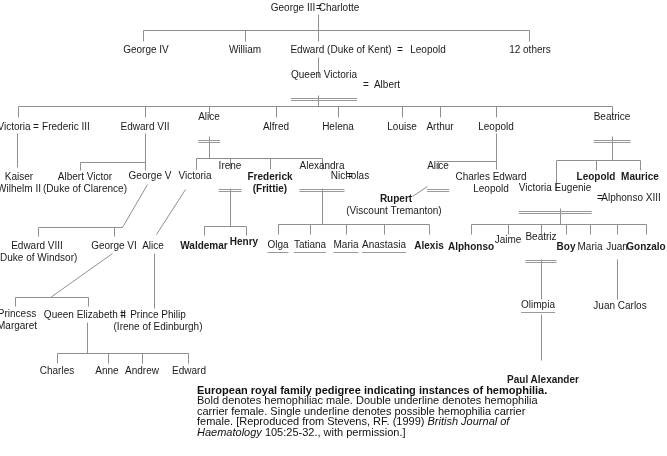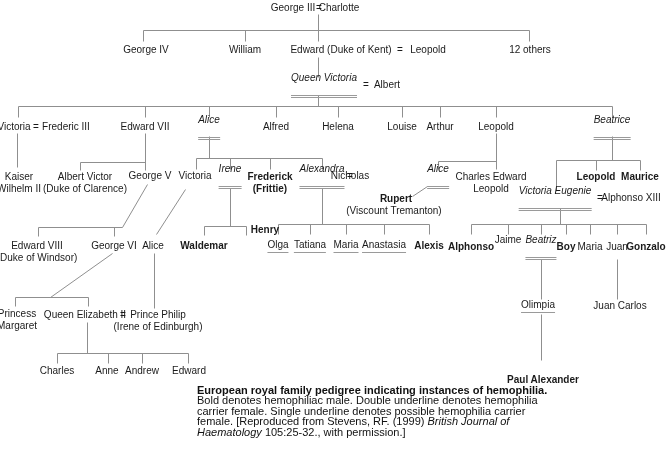--- a/index.html
+++ b/index.html
@@ -10,21 +10,21 @@
   #lines{position:absolute;left:0;top:0;}
   #lines polyline{fill:none;stroke:var(--line,#8f8f8f);stroke-width:1;}
   .node{
     position:absolute;transform:translate(-50%,-50%);
     text-align:center;font-size:10px;line-height:12px;
     color:var(--txt,#1a1a1a);white-space:nowrap;
   }
   .node .ln{display:block;}
   .b{font-weight:bold;}
   .u1 .ln:first-child,.u1.single{border-bottom:1px solid var(--ul,#9a9a9a);padding-bottom:1px;}
-  .u2 .ln:first-child{border-bottom:3px double var(--ul,#9a9a9a);padding-bottom:11px;font-style:italic;}
+  .u2 .ln:first-child{border-bottom:3px double var(--ul,#9a9a9a);padding-bottom:17px;}
   .u1 .ln:first-child{border-bottom:1px solid var(--ul,#9a9a9a);padding-bottom:1px;}
   .caption{
     position:absolute;left:197px;top:385px;width:352px;
     font-size:11px;line-height:10.4px;color:#111;text-align:left;
   }
   .cap-b{font-weight:bold;}
   .cap-i{font-style:italic;}
 </style>
 </head>
 <body>
@@ -244,21 +244,21 @@
       </div>
       <div class="node" style="left: 114px; top: 246px;">
         <span class="ln">George VI</span>
       </div>
       <div class="node" style="left: 153px; top: 246px;">
         <span class="ln">Alice</span>
       </div>
       <div class="node b" style="left: 204px; top: 246px;">
         <span class="ln">Waldemar</span>
       </div>
-      <div class="node b" style="left: 244px; top: 230px; margin-left: 21px;">
+      <div class="node b" style="left: 244px; top: 242px;">
         <span class="ln">Henry</span>
       </div>
       <div class="node u1" style="left: 278px; top: 246px;">
         <span class="ln">Olga</span>
       </div>
       <div class="node u1" style="left: 310px; top: 246px;">
         <span class="ln">Tatiana</span>
       </div>
       <div class="node u1" style="left: 346px; top: 246px;">
         <span class="ln">Maria</span>

